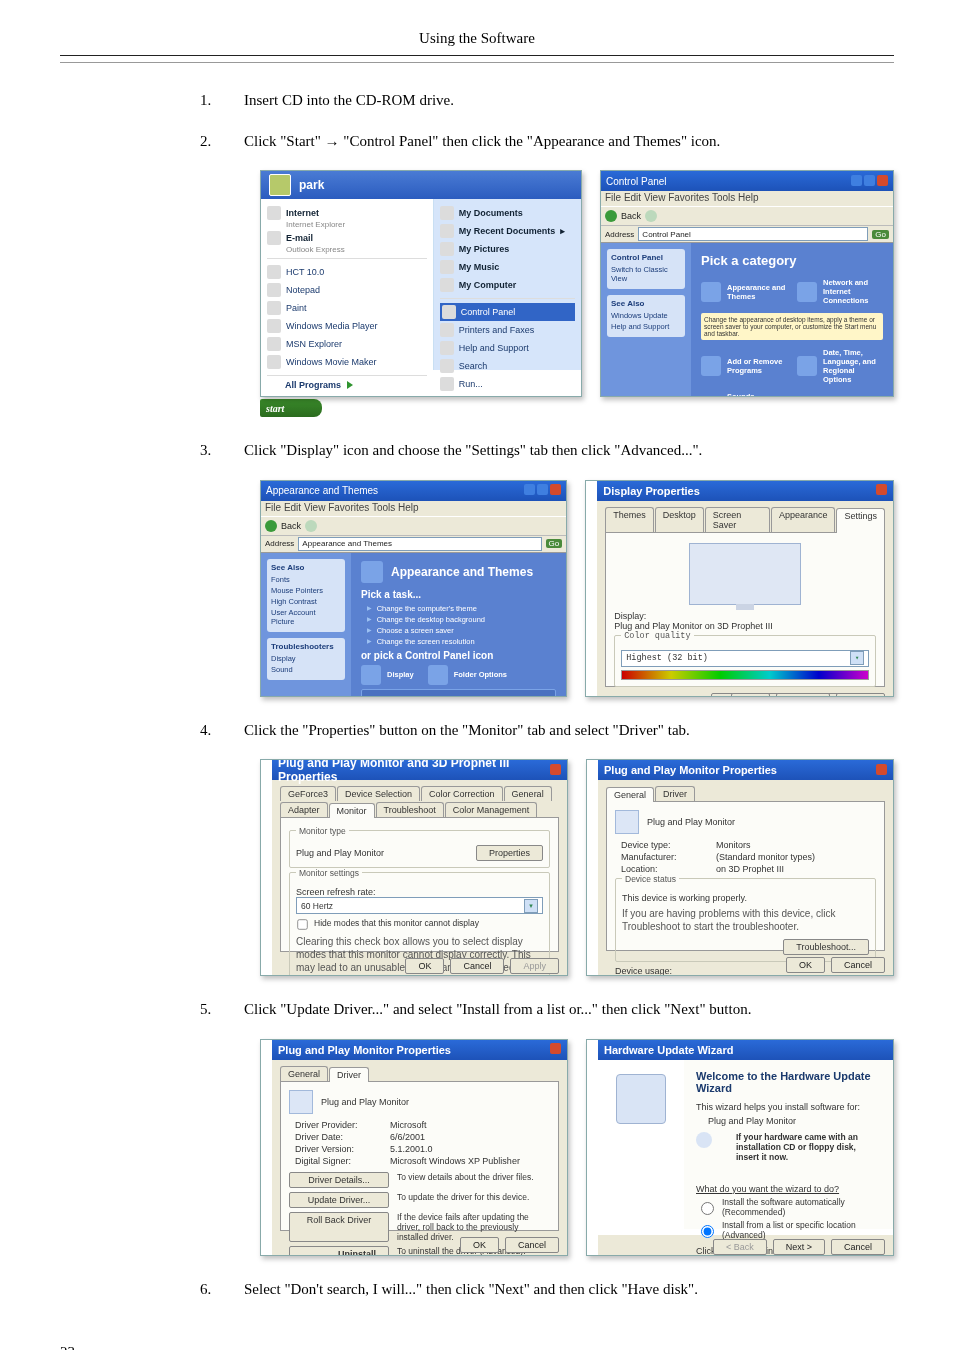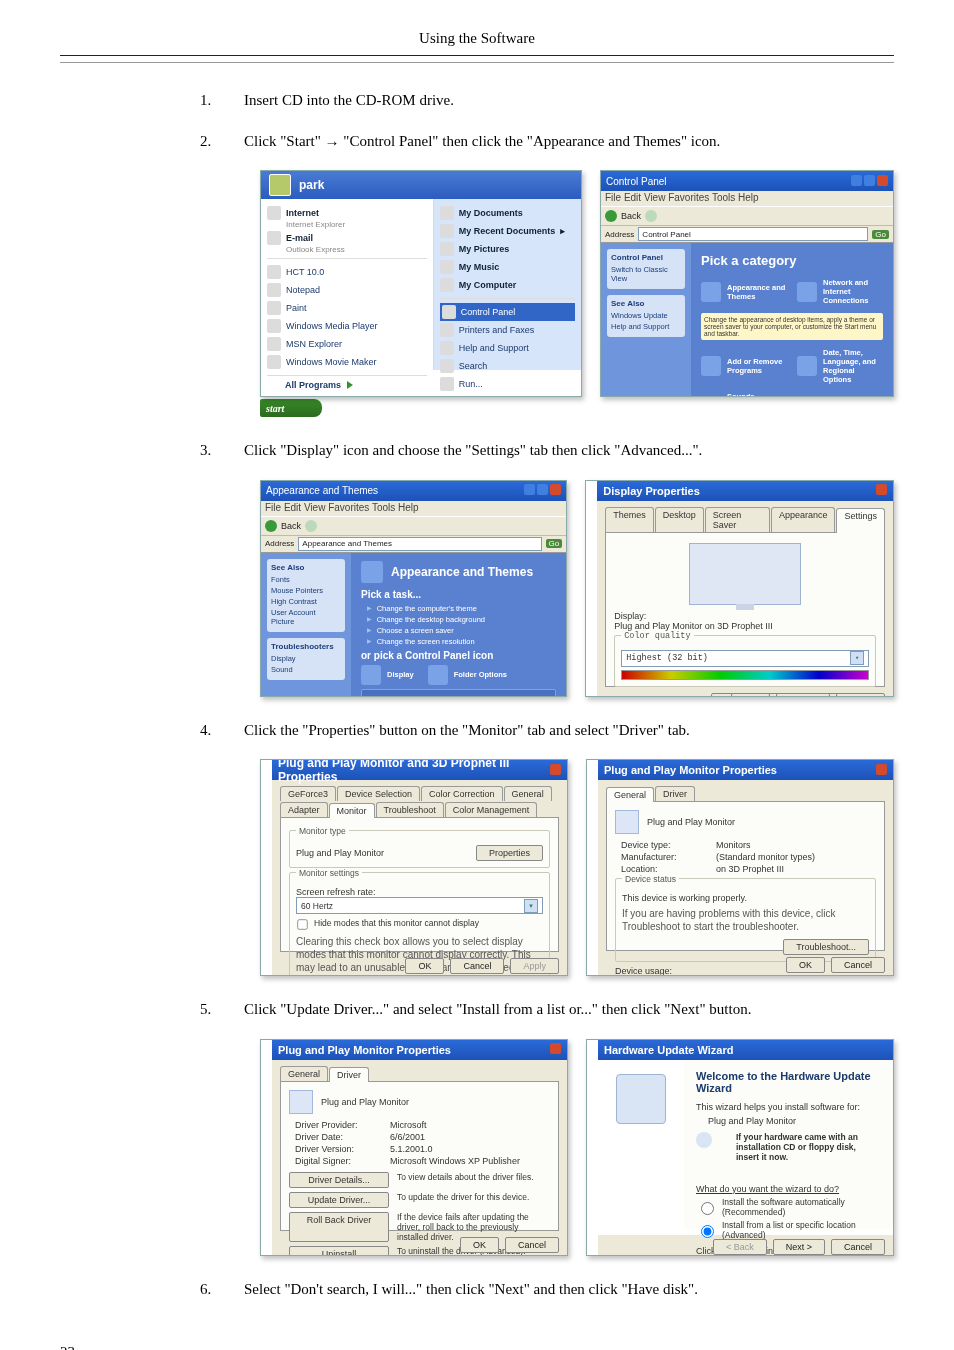--- a/index.html
+++ b/index.html
@@ -616,21 +616,21 @@
                 <span class="v">Microsoft Windows XP Publisher</span>
               </div>
           </div>
           <div style="display:grid;grid-template-columns:100px 1fr;gap:4px 8px;margin-top:6px;font-size:8.5px;">
             <div class="winbtn" style="text-align:center;">Driver Details...</div>
               <div>To view details about the driver files.</div>
             <div class="winbtn" style="text-align:center;">Update Driver...</div>
               <div>To update the driver for this device.</div>
             <div class="winbtn" style="text-align:center;">Roll Back Driver</div>
               <div>If the device fails after updating the driver, roll back to the previously installed driver.</div>
-            <div class="winbtn" style="text-align:center;">Uninstall</div>
+            <div class="winbtn" style="text-align:right;font-weight:bold;">Uninstall</div>
               <div>To uninstall the driver (Advanced).</div>
           </div>
         </div>
         <div class="btnrow">
           <div class="winbtn">OK</div>
           <div class="winbtn">Cancel</div>
         </div>
       </div>
     </div>
 

